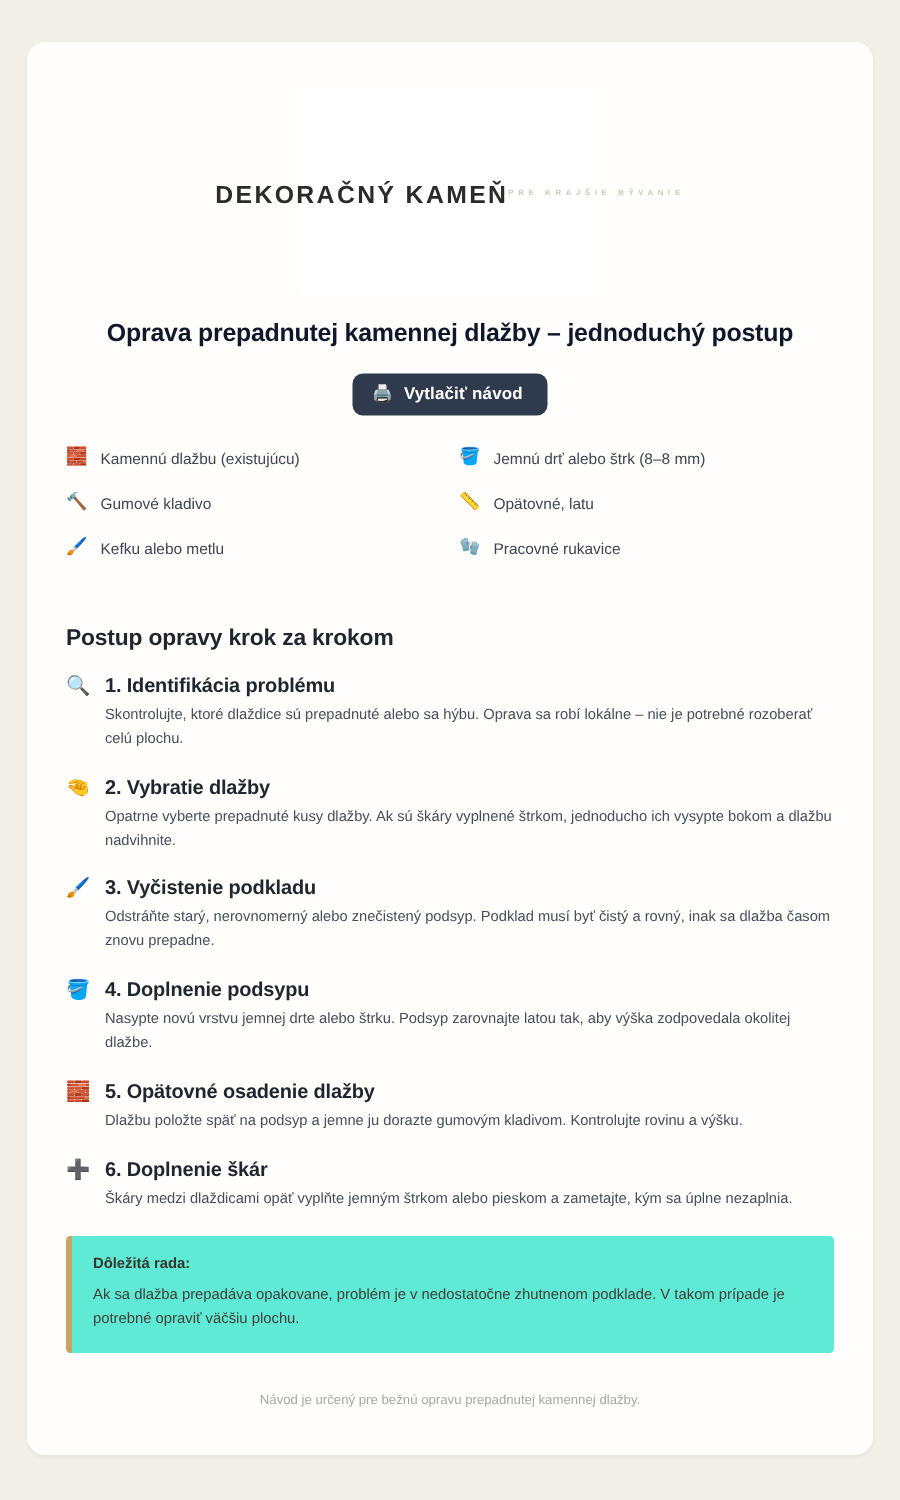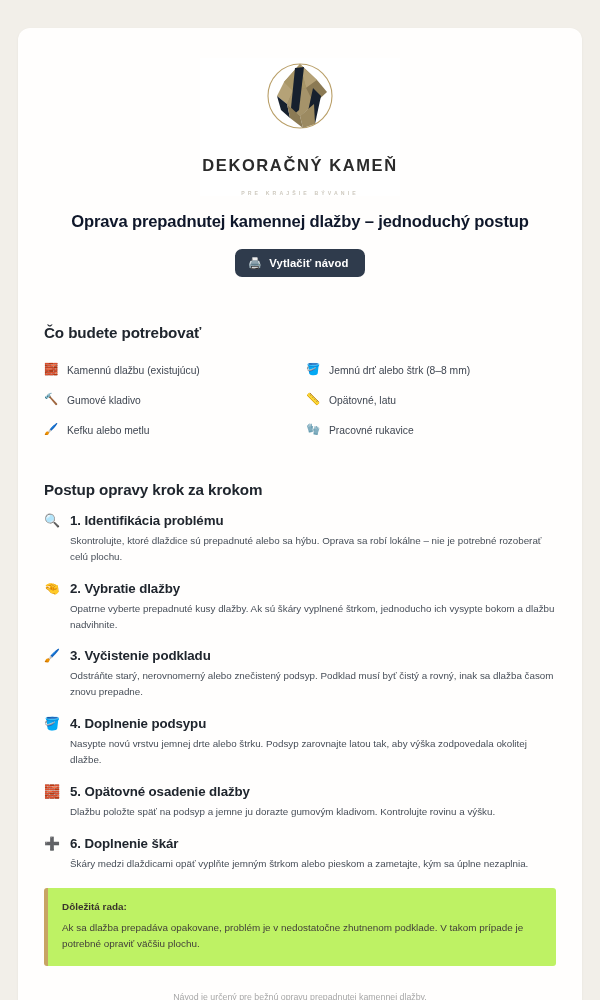--- a/index.html
+++ b/index.html
@@ -31,23 +31,23 @@
   
   .logo-wrap {
     display: flex;
     justify-content: center;
     margin-top: 4px;
   }
   .logo-box {
     width: 200px;
     height: 138px;
     display: flex;
-    flex-direction: column;
+    flex-direction: row;
     align-items: center;
-    justify-content: space-between;
+    justify-content: center;
     background: #ffffff;
   }
   .logo-gem { display:block; }
   .logo-word {
     margin-top: 7px;
     font-family: "Liberation Sans", sans-serif;
     font-size: 16.5px;
     letter-spacing: 1.6px;
     font-weight: 700;
     color: #2b2b2b;
@@ -143,21 +143,21 @@
     margin: 5px 0 0 26px;
     font-size: 9.8px;
     line-height: 1.62;
     color: #474e58;
     max-width: 500px;
   }
 
   
   .callout {
     margin-top: 14px;
-    background: #bef264;
+    background: #5eead4;
     border-left: 4px solid #c8a464;
     border-radius: 3px;
     padding: 13px 16px 14px 14px;
   }
   .callout-title {
     font-size: 9.9px;
     font-weight: 700;
     color: #3a352c;
     margin: 0 0 8px 0;
   }
@@ -206,21 +206,20 @@
 
     <h1 class="doc-title">Oprava prepadnutej kamennej dlažby – jednoduchý postup</h1>
 
     <div class="btn-row">
       <button class="print-btn">
         <span class="pico">🖨️</span>
         <span>Vytlačiť návod</span>
       </button>
     </div>
 
-    <h2 class="sec-h sec-materials">Čo budete potrebovať</h2>
     <div class="mat-grid">
       <div class="mat-item">
         <span class="mat-ico">🧱</span>
         <span>Kamennú dlažbu (existujúcu)</span>
       </div>
       <div class="mat-item">
         <span class="mat-ico">🪣</span>
         <span>Jemnú drť alebo štrk (8–8 mm)</span>
       </div>
       <div class="mat-item">

